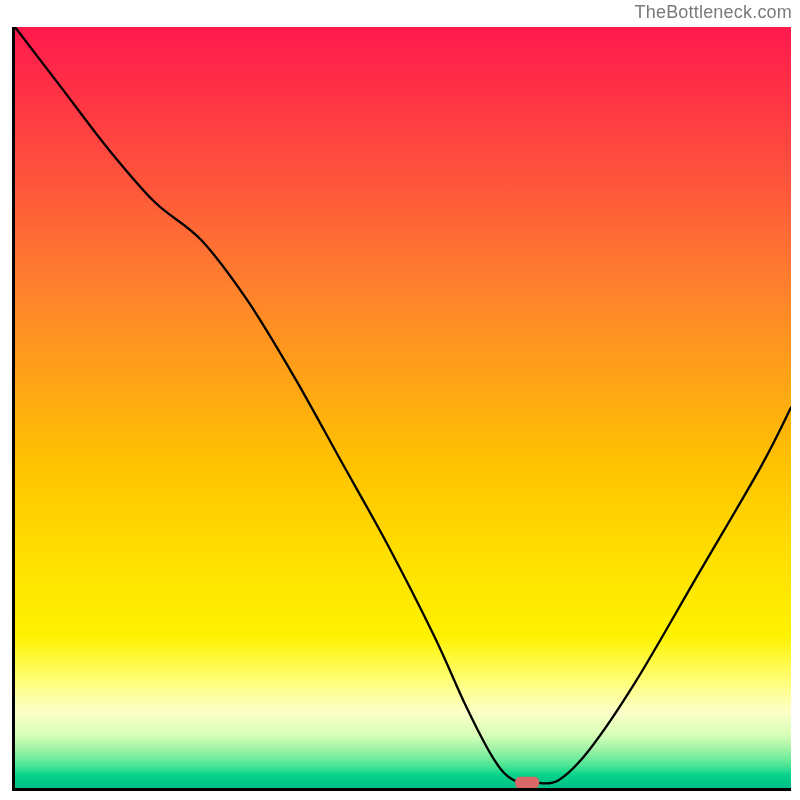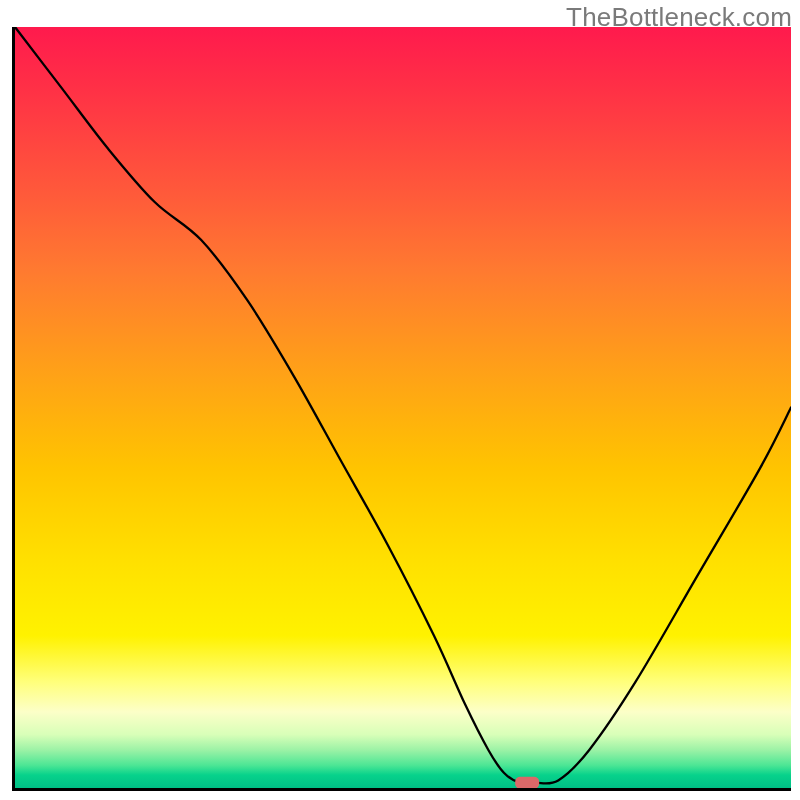--- a/index.html
+++ b/index.html
@@ -61,21 +61,21 @@
   }
   .marker {
     fill: #d96868;
     stroke: none;
   }
   .watermark {
     position: absolute;
     top: 2px;
     right: 8px;
     font-family: Arial, Helvetica, sans-serif;
-    font-size: 26px;
+    font-size: 18px;
     color: #7a7a7a;
     font-weight: 400;
     letter-spacing: 0.2px;
   }
 </style>
 </head>
 <body>
 
 <div class="chart-container">
   <div class="watermark">TheBottleneck.com</div>

